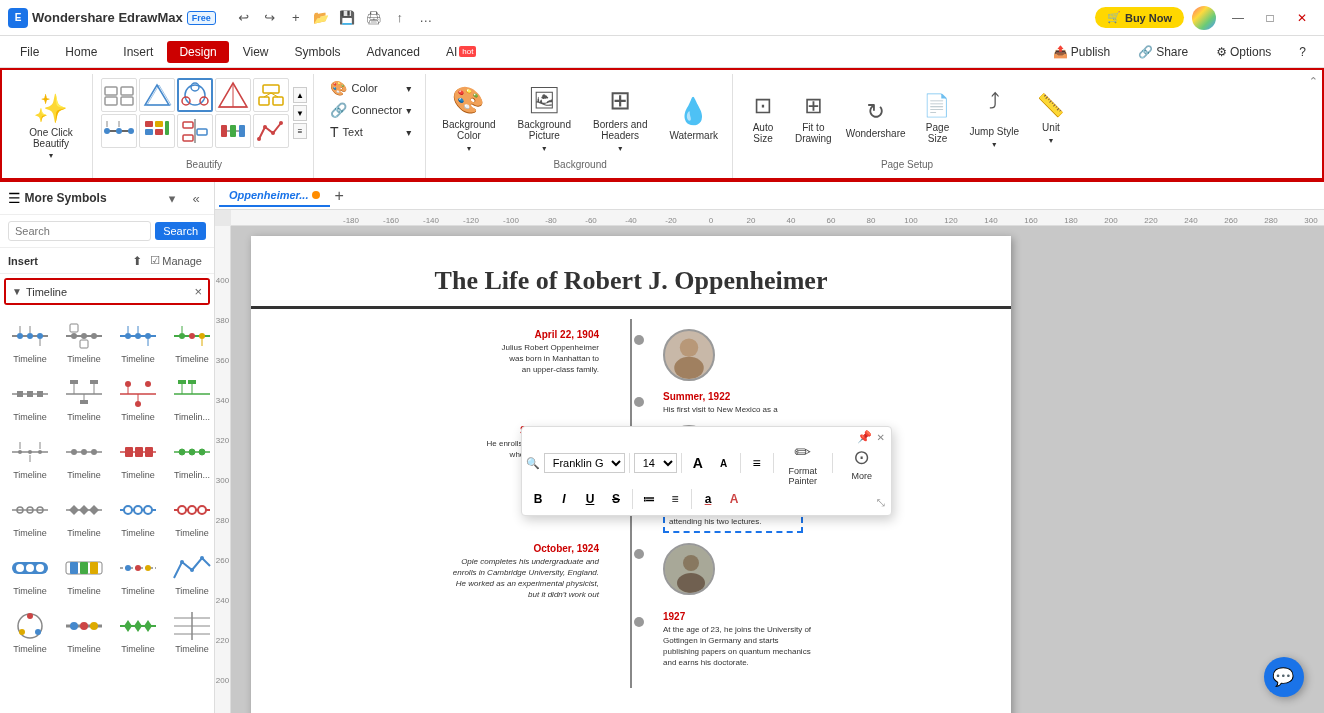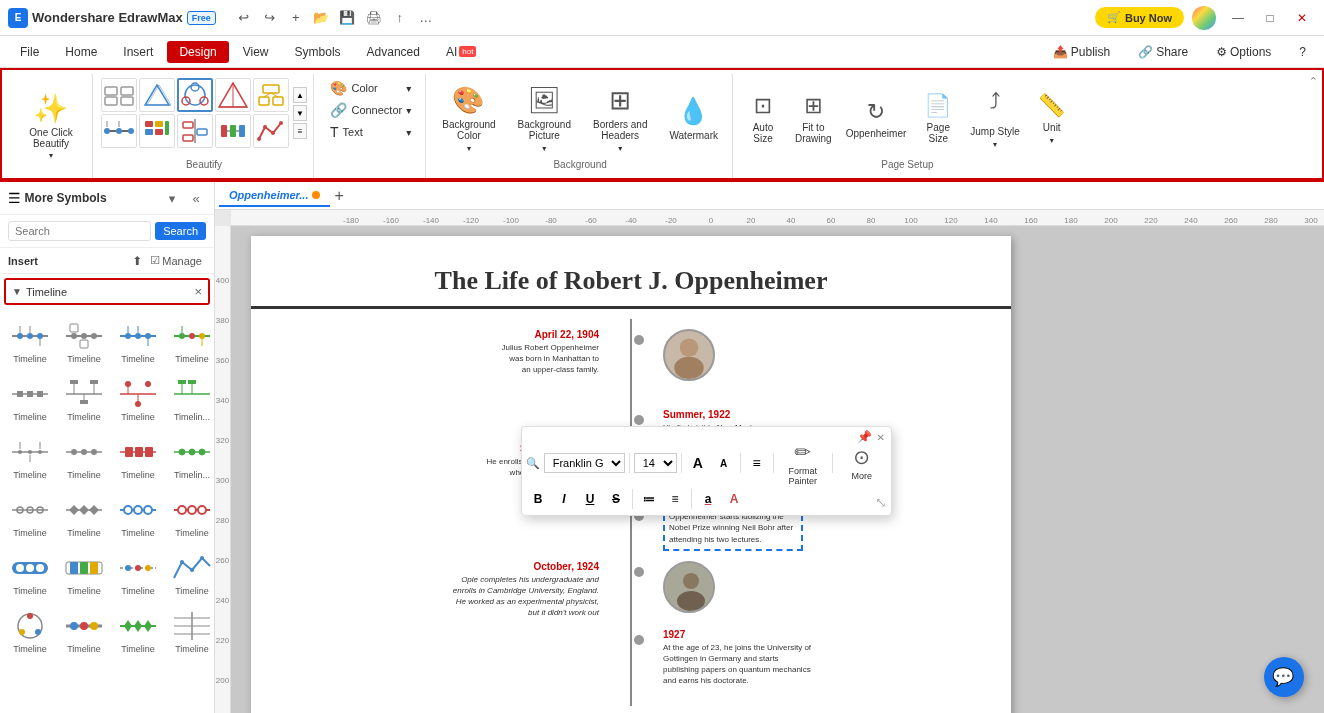--- a/index.html
+++ b/index.html
@@ -743,21 +743,21 @@
           <span style="white-space:pre-line;text-align:center;">Auto
 Size</span>
         </button>
         <button class="page-setup-btn">
           <span class="icon">⊞</span>
           <span style="white-space:pre-line;text-align:center;">Fit to
 Drawing</span>
         </button>
         <button class="page-setup-btn">
           <span class="icon">↻</span>
-          <span>Oppenheimer</span>
+          <span>Wondershare</span>
         </button>
         <button class="page-setup-btn">
           <span class="icon">📄</span>
           <span style="white-space:pre-line;text-align:center;">Page
 Size</span>
         </button>
         <button class="page-setup-btn">
           <span class="icon">⤴</span>
           <span style="white-space:pre-line;text-align:left;margin-top:8px;">Jump Style</span>
           <span style="font-size:8px;">▾</span>
@@ -1174,21 +1174,21 @@
       </div>
 
       <div id="canvas">
 
         <div class="canvas-paper">
           <div class="doc-title">The Life of Robert J. Oppenheimer</div>
 
           <div class="timeline-container" style="position:relative;">
             <div class="timeline-line"></div>
 
-            <div style="display:flex;margin-bottom:28px;position:relative;justify-content:center;">
+            <div style="display:flex;margin-bottom:10px;position:relative;justify-content:center;">
               <div style="flex:1;text-align:right;padding-right:30px;">
                 <div style="color:#cc0000;font-weight:bold;font-size:10px;margin-bottom:2px;">April 22, 1904</div>
                 <div style="font-size:8px;color:#333;line-height:1.4;">Julius Robert Oppenheimer<br>was born in Manhattan to<br>an upper-class family.</div>
               </div>
               <div style="width:20px;display:flex;align-items:flex-start;justify-content:center;padding-top:4px;">
                 <div style="width:10px;height:10px;background:#999;border-radius:50%;margin-top:2px;"></div>
               </div>
               <div style="flex:1;padding-left:14px;">
                 <div style="width:52px;height:52px;border-radius:50%;overflow:hidden;border:2px solid #999;background:#c8b8a8;display:flex;align-items:center;justify-content:center;">
                   <svg viewBox="0 0 52 52" width="52" height="52">

